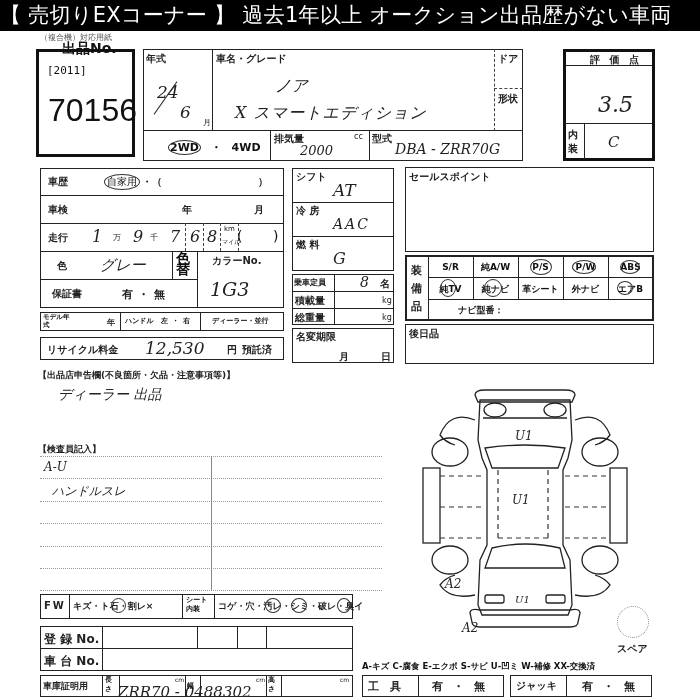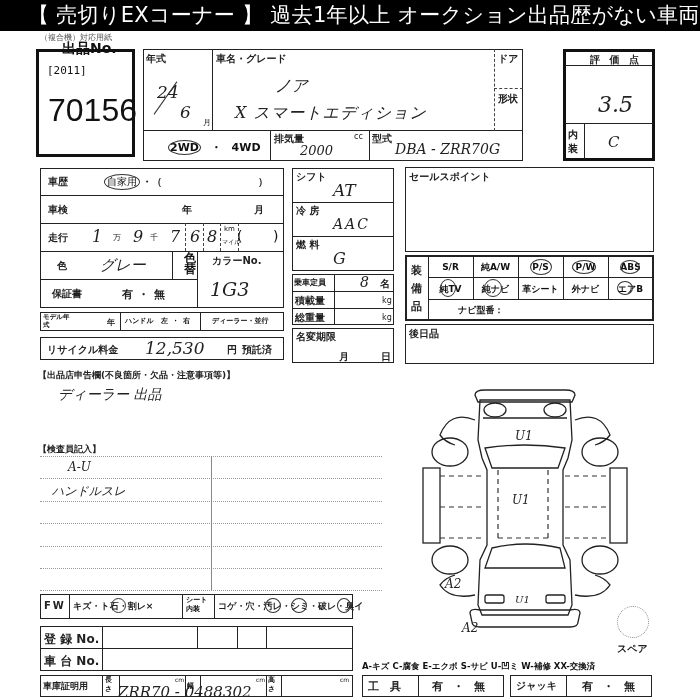--- a/index.html
+++ b/index.html
@@ -8,21 +8,21 @@
   .abs { position: absolute; }
   .hand { font-family: "DejaVu Serif", serif; font-style: italic; color: #222; }
   .lbl { font-size: 10px; font-weight: bold; color: #222; }
   .tiny { font-size: 8px; color: #222; }
   .box { position: absolute; border: 1.5px solid #222; }
   .thick { border: 3px solid #111; }
   .hl { position: absolute; height: 0; border-top: 1.5px solid #222; }
   .vl { position: absolute; width: 0; border-left: 1.5px solid #222; }
   .dl { position: absolute; width: 0; border-left: 1.5px dashed #444; }
   .dhl { position: absolute; height: 0; border-top: 1.5px dashed #444; }
-  .banner { position: absolute; left: 0; top: 0; width: 700px; height: 31px; background: #000; color: #fff; font-size: 21px; line-height: 31px; padding-left: 28px; white-space: nowrap; letter-spacing: 0.3px; }
+  .banner { position: absolute; left: 0; top: 0; width: 700px; height: 31px; background: #000; color: #fff; font-size: 21px; line-height: 31px; white-space: nowrap; letter-spacing: 0.3px; }
   .circle { position: absolute; border: 1.2px solid #333; border-radius: 50%; }
   .ruled { position: absolute; height: 0; border-top: 1px dotted #999; }
   .equip-cell { position: absolute; font-size: 9px; font-weight: bold; text-align: center; line-height: 30px; }
 </style>
 </head>
 <body>
 
 <div class="banner">【 売切りEXコーナー 】 過去1年以上 オークション出品歴がない車両</div>
 
 <div class="abs tiny" style="left:40px; top:32px; color:#555;">（複合機）対応用紙</div>
@@ -102,21 +102,21 @@
 <div class="abs hand" style="left:170px; top:227px; font-size:16px;">7</div>
 <div class="abs hand" style="left:190px; top:227px; font-size:16px;">6</div>
 <div class="abs hand" style="left:207px; top:227px; font-size:16px;">8</div>
 <div class="abs" style="left:224px; top:225px; font-size:7px;">km</div>
 <div class="abs" style="left:222px; top:238px; font-size:6px;">マイル</div>
 <div class="abs" style="left:237px; top:228px; font-size:14px;">(</div>
 <div class="abs" style="left:273px; top:228px; font-size:14px;">)</div>
 
 <div class="abs lbl" style="left:57px; top:259px;">色</div>
 <div class="abs hand" style="left:100px; top:256px; font-size:15px;">グレー</div>
-<div class="abs" style="left:184px; top:253px; width:10px; font-size:12px; font-weight:bold; line-height:11px;">色替</div>
+<div class="abs" style="left:176px; top:253px; width:10px; font-size:14px; font-weight:bold; line-height:11px;">色替</div>
 <div class="abs lbl" style="left:212px; top:254px;">カラーNo.</div>
 <div class="abs hand" style="left:210px; top:278px; font-size:19px;">1G3</div>
 
 <div class="abs lbl" style="left:52px; top:287px;">保証書</div>
 <div class="abs lbl" style="left:122px; top:287px; font-size:11px;">
   <span>有</span><span style="margin:0 5px;">・</span><span>無</span>
 </div>
 
 <div class="box" style="left:40px; top:312px; width:244px; height:19px;"></div>
 <div class="vl" style="left:120px; top:312px; height:19px;"></div>
@@ -207,21 +207,21 @@
 
 <div class="abs lbl" style="left:38px; top:443px; font-size:9px;">【検査員記入】</div>
 <div class="ruled" style="left:40px; top:456px; width:342px;"></div>
 <div class="ruled" style="left:40px; top:478px; width:342px;"></div>
 <div class="ruled" style="left:40px; top:501px; width:342px;"></div>
 <div class="ruled" style="left:40px; top:523px; width:342px;"></div>
 <div class="ruled" style="left:40px; top:546px; width:342px;"></div>
 <div class="ruled" style="left:40px; top:568px; width:342px;"></div>
 <div class="ruled" style="left:40px; top:590px; width:342px;"></div>
 <div class="abs" style="left:211px; top:456px; width:0; height:134px; border-left:1px solid #888;"></div>
-<div class="abs hand" style="left:68px; top:460px; font-size:12px;">A-U</div>
+<div class="abs hand" style="left:44px; top:460px; font-size:12px;">A-U</div>
 <div class="abs hand" style="left:52px; top:483px; font-size:12px;">ハンドルスレ</div>
 
 <div class="box" style="left:40px; top:594px; width:313px; height:25px;"></div>
 <div class="vl" style="left:69px; top:594px; height:25px;"></div>
 <div class="vl" style="left:182px; top:594px; height:25px;"></div>
 <div class="vl" style="left:214px; top:594px; height:25px;"></div>
 <div class="abs lbl" style="left:44px; top:600px; letter-spacing:2px;">FW</div>
 <div class="abs lbl" style="left:73px; top:600px; font-size:9px;">キズ・ト石・割レ×</div>
 <div class="abs" style="left:186px; top:596px; width:26px; font-size:7px; font-weight:bold; line-height:9px;">シート内装</div>
 <div class="abs lbl" style="left:218px; top:600px; font-size:9px;">コゲ・穴・汚レ・シミ・破レ・臭イ</div>

